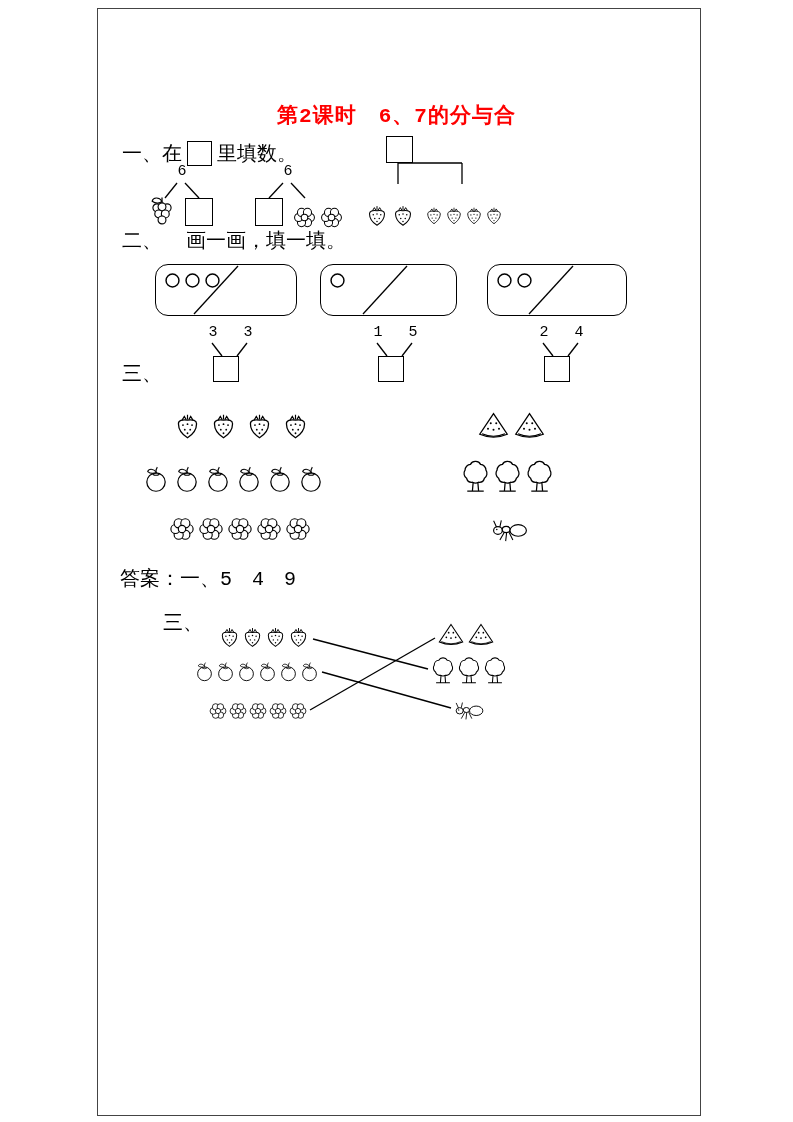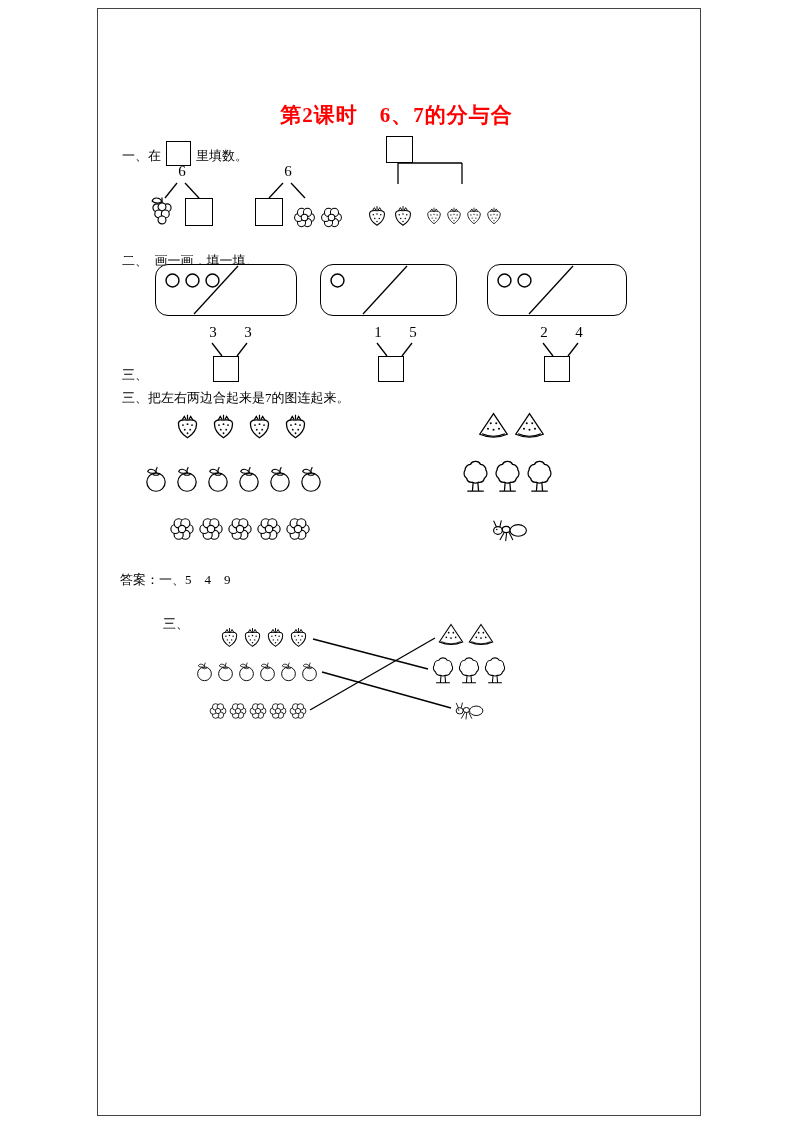--- a/index.html
+++ b/index.html
@@ -1,21 +1,21 @@
 <!DOCTYPE html>
 <html><head>
 <meta charset="utf-8">
 <style>
   html,body{margin:0;padding:0;background:#fff;}
   .page{position:relative;width:793px;height:1122px;background:#fff;overflow:hidden;
-        font-family:Liberation Serif, serif;color:#000;}
+        font-family:Liberation Mono, monospace;color:#000;}
   .frame{position:absolute;left:97px;top:8px;width:602px;height:1106px;border:1px solid #444;}
   .title{position:absolute;left:0;top:101px;width:100%;text-align:center;
          font-size:21px;font-weight:bold;color:#fe0000;letter-spacing:1px;}
-  .txt{position:absolute;font-size:13px;white-space:pre;line-height:20px;}
+  .txt{position:absolute;font-size:20px;white-space:pre;line-height:20px;}
   .num{position:absolute;font-size:15px;width:16px;text-align:center;}
   .fill-box{position:absolute;width:26px;height:26px;border:1.5px solid #000;background:#fff;}
   .inline-box{display:inline-block;width:23px;height:23px;border:1.5px solid #000;
               vertical-align:-6px;margin:0 5px;}
   .rbox{position:absolute;height:50px;border:1.6px solid #000;border-radius:13px;background:#fff;}
   .icon-row{position:absolute;display:flex;align-items:flex-end;}
   .icon-row svg{flex:none;width:var(--iw,24px);height:var(--ih,24px);}
   .overlay{position:absolute;overflow:visible;}
   .overlay line{stroke:#000;stroke-width:1.3;}
 </style>
@@ -143,21 +143,21 @@
         <use href="#i-strawberry"></use>
       </svg>
       <svg>
         <use href="#i-strawberry"></use>
       </svg>
       <svg>
         <use href="#i-strawberry"></use>
       </svg>
     </div>
 
-  <span class="txt" style="left:122px;top:251px">二、  画一画，填一填。</span>
+  <span class="txt" style="left:122px;top:232px">二、  画一画，填一填。</span>
 
   <div class="rbox" style="left:155px;top:264px;width:140px"></div>
   <div class="rbox" style="left:320px;top:264px;width:135px"></div>
   <div class="rbox" style="left:487px;top:264px;width:138px"></div>
 
   <div class="icon-row" style="left:164px;top:272px;gap:3px;--iw:17px;--ih:17px">
       <svg>
         <use href="#i-circle"></use>
       </svg>
       <svg>
@@ -198,21 +198,20 @@
   <div class="num" style="left:370px;top:324px">1</div>
   <div class="num" style="left:405px;top:324px">5</div>
   <div class="num" style="left:536px;top:324px">2</div>
   <div class="num" style="left:571px;top:324px">4</div>
 
   <div class="fill-box" style="left:213px;top:356px;width:24px;height:24px"></div>
   <div class="fill-box" style="left:378px;top:356px;width:24px;height:24px"></div>
   <div class="fill-box" style="left:544px;top:356px;width:24px;height:24px"></div>
 
   <span class="txt" style="left:122px;top:365px">三、</span>
-  <span class="txt" style="left:122px;top:388px">三、把左右两边合起来是7的图连起来。</span>
 
   <div class="icon-row" style="left:173px;top:410px;gap:7px;--iw:29px;--ih:32px">
       <svg>
         <use href="#i-strawberry"></use>
       </svg>
       <svg>
         <use href="#i-strawberry"></use>
       </svg>
       <svg>
         <use href="#i-strawberry"></use>

